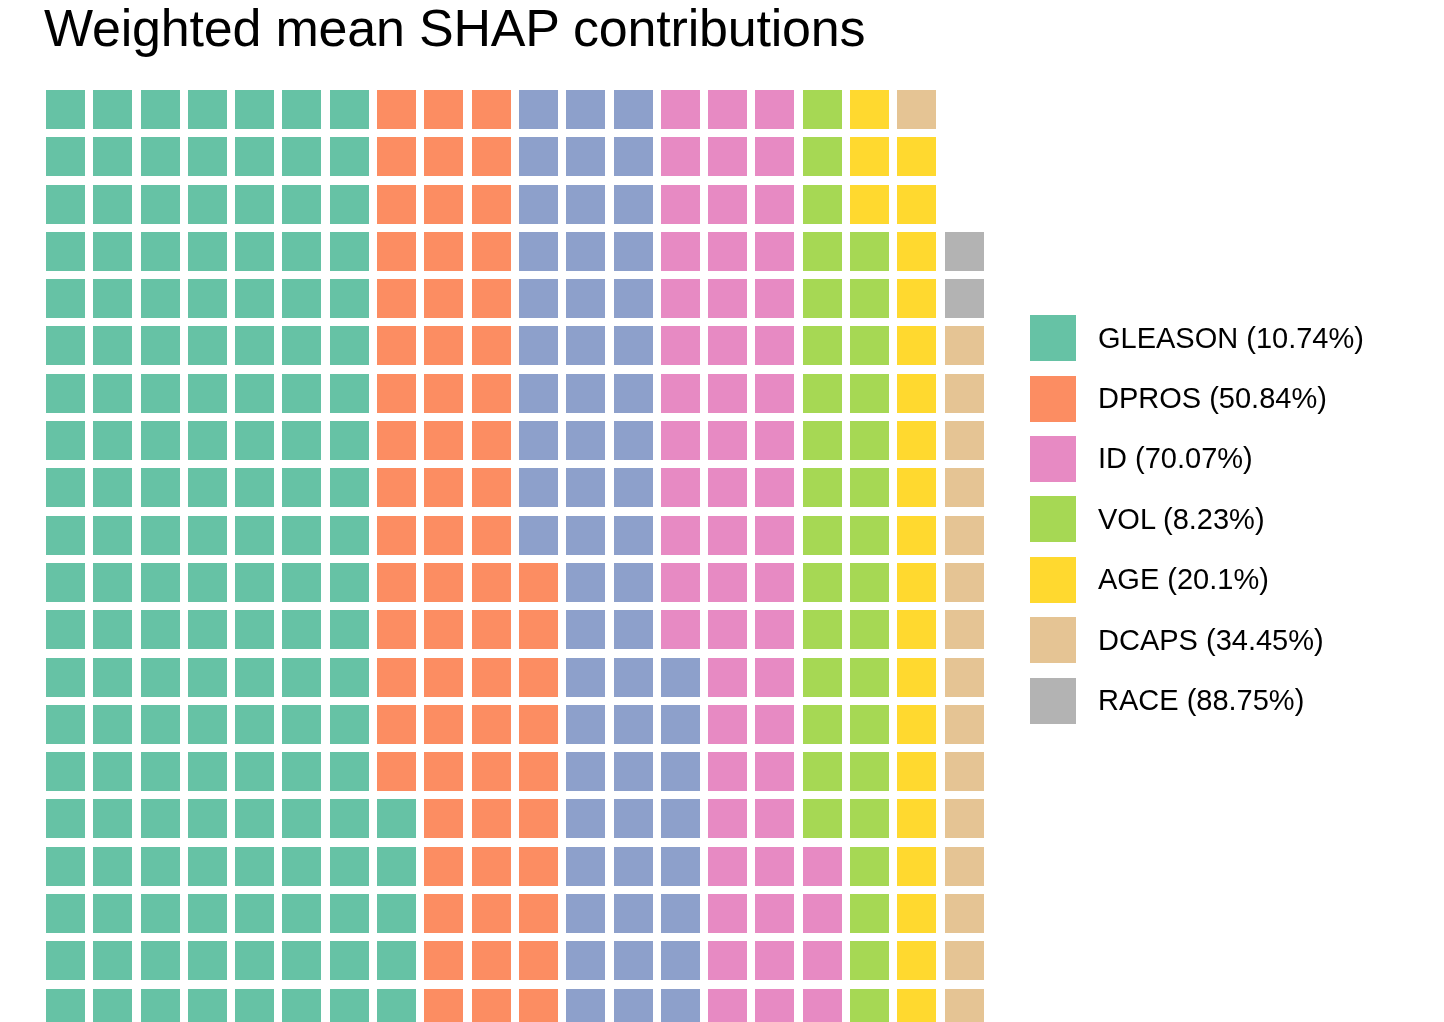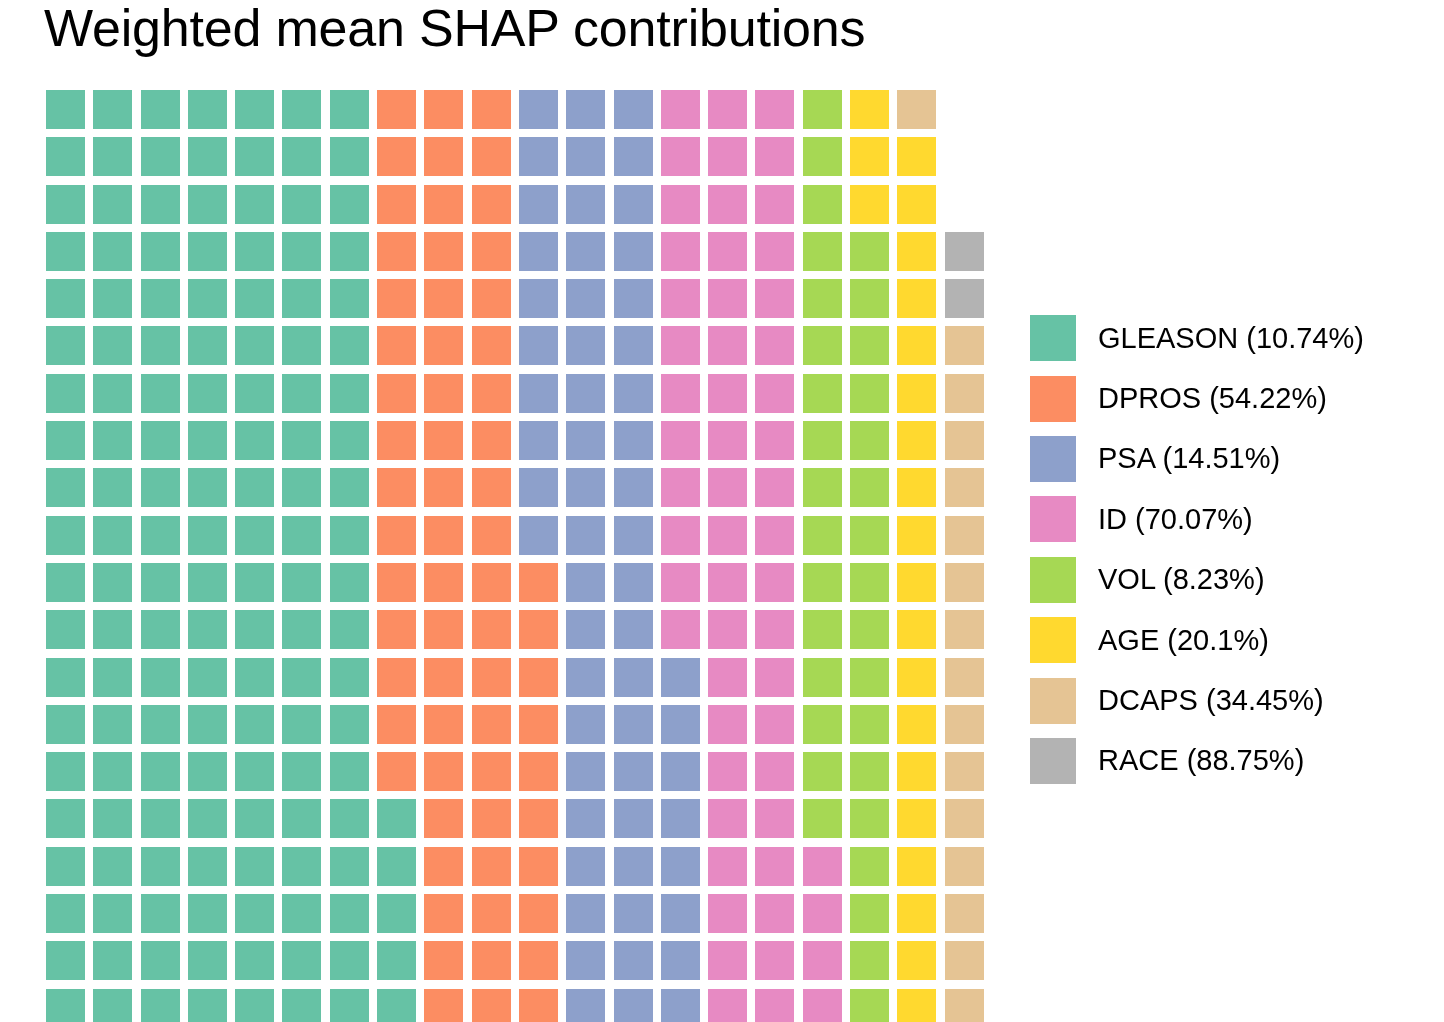--- a/index.html
+++ b/index.html
@@ -104,25 +104,21 @@
     <div class="waffle-row"><span class="waffle-cell" style="background: rgb(102, 194, 165);"></span><span class="waffle-cell" style="background: rgb(102, 194, 165);"></span><span class="waffle-cell" style="background: rgb(102, 194, 165);"></span><span class="waffle-cell" style="background: rgb(102, 194, 165);"></span><span class="waffle-cell" style="background: rgb(102, 194, 165);"></span><span class="waffle-cell" style="background: rgb(102, 194, 165);"></span><span class="waffle-cell" style="background: rgb(102, 194, 165);"></span><span class="waffle-cell" style="background: rgb(102, 194, 165);"></span><span class="waffle-cell" style="background: rgb(252, 141, 98);"></span><span class="waffle-cell" style="background: rgb(252, 141, 98);"></span><span class="waffle-cell" style="background: rgb(252, 141, 98);"></span><span class="waffle-cell" style="background: rgb(141, 160, 203);"></span><span class="waffle-cell" style="background: rgb(141, 160, 203);"></span><span class="waffle-cell" style="background: rgb(141, 160, 203);"></span><span class="waffle-cell" style="background: rgb(231, 138, 195);"></span><span class="waffle-cell" style="background: rgb(231, 138, 195);"></span><span class="waffle-cell" style="background: rgb(231, 138, 195);"></span><span class="waffle-cell" style="background: rgb(166, 216, 84);"></span><span class="waffle-cell" style="background: rgb(255, 217, 47);"></span><span class="waffle-cell" style="background: rgb(229, 196, 148);"></span></div>
   </div>
 
 <div id="legend">
     <div class="legend-item">
       <span class="legend-swatch" style="background: rgb(102, 194, 165);"></span>
       <span class="legend-label">GLEASON (10.74%)</span>
     </div>
     <div class="legend-item">
       <span class="legend-swatch" style="background: rgb(252, 141, 98);"></span>
-      <span class="legend-label">DPROS (54.22%)</span>
-    </div>
-    <div class="legend-item">
-      <span class="legend-swatch" style="background: rgb(141, 160, 203);"></span>
-      <span class="legend-label">PSA (14.51%)</span>
+      <span class="legend-label">DPROS (50.84%)</span>
     </div>
     <div class="legend-item">
       <span class="legend-swatch" style="background: rgb(231, 138, 195);"></span>
       <span class="legend-label">ID (70.07%)</span>
     </div>
     <div class="legend-item">
       <span class="legend-swatch" style="background: rgb(166, 216, 84);"></span>
       <span class="legend-label">VOL (8.23%)</span>
     </div>
     <div class="legend-item">

